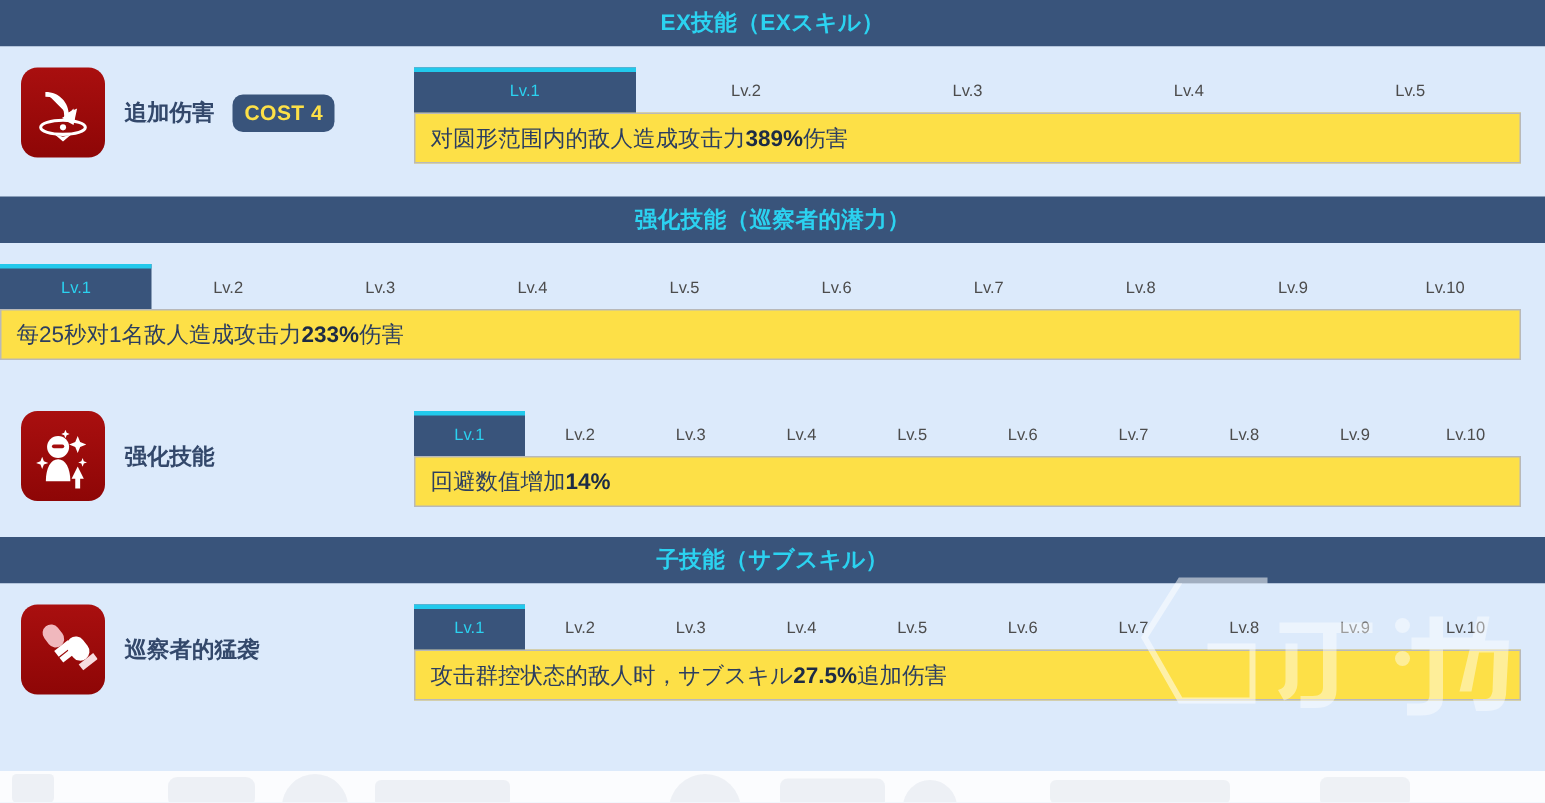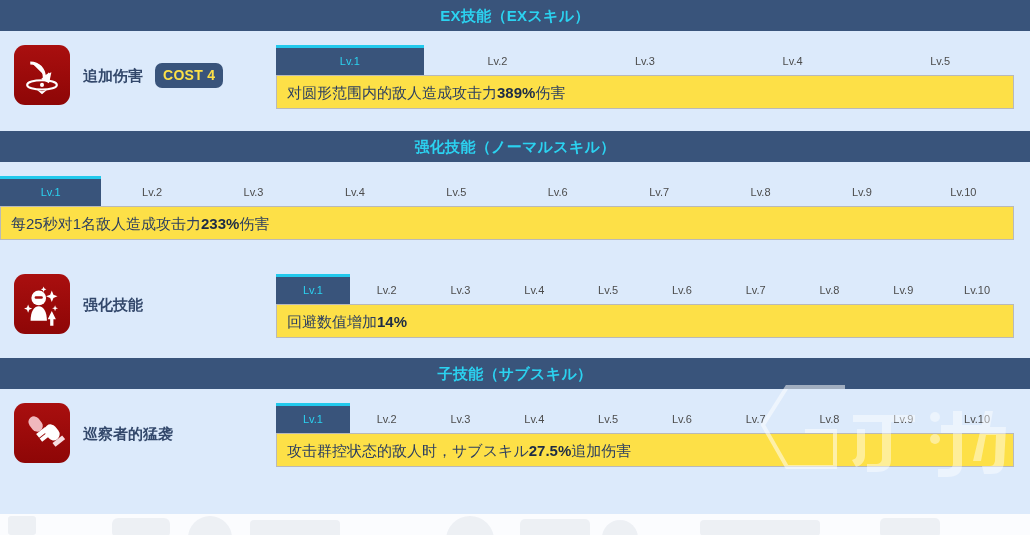--- a/index.html
+++ b/index.html
@@ -187,21 +187,21 @@
             <div class="lv-tab">Lv.3</div>
             <div class="lv-tab">Lv.4</div>
             <div class="lv-tab">Lv.5</div>
           </div>
           <div class="desc-box">
             <div class="desc-text"><span>对圆形范围内的敌人造成攻击力</span><b>389%</b><span>伤害</span></div>
           </div>
         </div>
       </div>
       <div class="sec-header">
-        <div class="sec-header-title"><span>强化技能</span><span class="jp">（ノーマルスキル）</span></div>
+        <div class="sec-header-title"><span>强化技能</span><span class="jp">（巡察者的潜力）</span></div>
       </div>
       <div class="sec-body std">
         <div class="skill-right">
           <div class="lv-tabs">
             <div class="lv-tab active">Lv.1</div>
             <div class="lv-tab">Lv.2</div>
             <div class="lv-tab">Lv.3</div>
             <div class="lv-tab">Lv.4</div>
             <div class="lv-tab">Lv.5</div>
             <div class="lv-tab">Lv.6</div>

